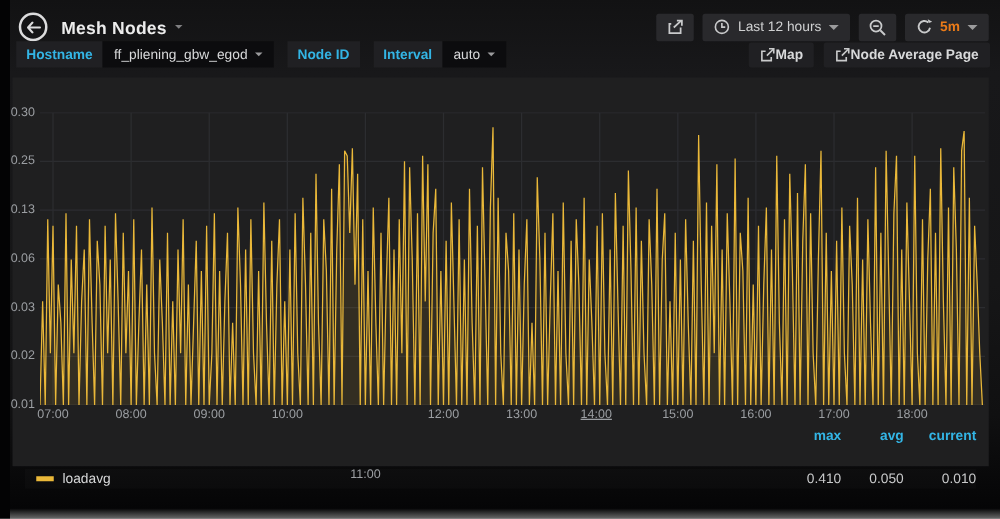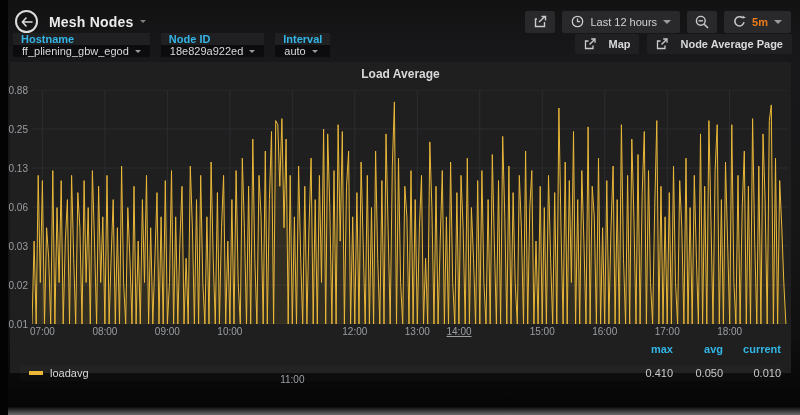--- a/index.html
+++ b/index.html
@@ -20,42 +20,42 @@
   .caret.sm{border-left-width:3px;border-right-width:3px;border-top-width:3px;}
   .title-caret{margin-left:7px;opacity:.8;}
   .tb-spacer{flex:1;}
   .nav-btn{background:#29292c;border-radius:2px;height:22px;display:flex;align-items:center;gap:6px;padding:0 9px;margin-left:7px;font-size:11px;color:#d0d1d2;cursor:pointer;}
   .nav-btn.icon-only{padding:0 8px;}
   .orange{color:#eb7b18;font-weight:bold;}
   svg.ic{display:block;}
 
   
   .submenu{position:absolute;left:8px;top:33px;right:8px;height:21px;display:flex;align-items:center;padding-left:5px;}
-  .var-group{display:flex;height:21px;margin-right:11px;flex-direction:column;}
+  .var-group{display:flex;height:21px;margin-right:11px;}
   .var-label{background:#202023;color:#33b5e5;font-size:11px;font-weight:bold;padding:0 8px;display:flex;align-items:center;}
   .var-value{background:#0c0c0e;color:#d8d9da;font-size:11px;padding:0 9px;display:flex;align-items:center;gap:6px;cursor:pointer;white-space:nowrap;}
   .sm-spacer{flex:1;}
-  .link-btn{background:#202023;border-radius:2px;height:20px;padding:0 9px;font-size:11px;font-weight:bold;color:#d8d9da;display:flex;align-items:center;gap:12px;margin-left:8px;cursor:pointer;white-space:nowrap;}
+  .link-btn{background:#202023;border-radius:2px;height:20px;padding:0 9px;font-size:11px;font-weight:bold;color:#d8d9da;display:flex;align-items:center;gap:0;margin-left:8px;cursor:pointer;white-space:nowrap;}
 
   
   .panel{position:absolute;left:10px;top:62px;width:781px;height:311px;background:#1f1f20;}
   .panel-title{height:24px;display:flex;align-items:center;justify-content:center;font-size:12px;font-weight:bold;color:#d8d9da;cursor:pointer;}
   .plot{position:absolute;left:22px;top:28px;width:756px;height:234px;cursor:crosshair;}
   .y-labels{position:absolute;left:0;top:28px;width:19px;height:234px;}
   .y-labels div{position:absolute;right:1px;transform:translateY(-50%);font-size:10px;color:#9b9ea2;}
   .x-labels{position:absolute;left:22px;top:264px;width:756px;height:13px;}
   .x-labels div{position:absolute;top:0;transform:translateX(-50%);font-size:10px;color:#9b9ea2;white-space:nowrap;}
 
   
   .legend{position:absolute;left:10px;right:10px;top:280px;}
   .legend-headers{display:flex;justify-content:flex-end;align-items:center;height:13px;}
   .lg-col{width:50px;text-align:right;font-size:11px;}
   .lg-col.wide{width:58px;}
   .legend-headers .lg-col{color:#33b5e5;font-weight:bold;cursor:pointer;}
-  .legend-row{display:flex;align-items:center;height:16px;margin-top:10px;background:rgba(255,255,255,0.02);}
+  .legend-row{display:flex;align-items:center;height:16px;margin-top:20px;background:rgba(255,255,255,0.02);}
   .legend-dash{width:14px;height:4px;background:#eab839;margin:0 7px 0 9px;cursor:pointer;}
   .legend-name{font-size:11px;color:#d8d9da;cursor:pointer;}
   .legend-row .lg-spacer{flex:1;}
   .legend-row .lg-col{color:#c9cacb;}
 </style>
 </head>
 <body>
 
 <div class="left-strip"></div>
 
@@ -118,24 +118,20 @@
 <div class="submenu">
   <div class="var-group">
     <div class="var-label">Hostname</div>
     <div class="var-value">
       <span>ff_pliening_gbw_egod</span>
       <span class="caret sm"></span>
     </div>
   </div>
   <div class="var-group">
     <div class="var-label">Node ID</div>
-    <div class="var-value">
-      <span>18e829a922ed</span>
-      <span class="caret sm"></span>
-    </div>
   </div>
   <div class="var-group">
     <div class="var-label">Interval</div>
     <div class="var-value">
       <span>auto</span>
       <span class="caret sm"></span>
     </div>
   </div>
 
   <div class="sm-spacer"></div>
@@ -156,24 +152,23 @@
           <path d="M4.5 3 H1.5 V10.5 H9 V7.5" stroke="#c9cacb" stroke-width="1.3" fill="none"></path>
           <path d="M5.5 6.5 L10.8 1.2" stroke="#c9cacb" stroke-width="1.3" fill="none"></path>
           <path d="M7.2 1 H11 V4.8" stroke="#c9cacb" stroke-width="1.3" fill="none"></path>
         </svg>
     </span>
     <span>Node Average Page</span>
   </div>
 </div>
 
 <div class="panel">
-  <div class="panel-title">Load Average</div>
 
   <div class="y-labels" id="y-labels">
-      <div style="top: 0px;">0.88</div>
+      <div style="top: 0px;">0.30</div>
       <div style="top: 39px;">0.25</div>
       <div style="top: 78px;">0.13</div>
       <div style="top: 117px;">0.06</div>
       <div style="top: 156px;">0.03</div>
       <div style="top: 195px;">0.02</div>
       <div style="top: 234px;">0.01</div>
     </div>
 
   <div class="plot">
     <svg id="chart-svg" width="756" height="234" viewBox="0 0 756 234" preserveAspectRatio="none">
@@ -202,21 +197,21 @@
   </div>
 
   <div class="x-labels" id="x-labels">
       <div style="left: 10.4132px;">07:00</div>
       <div style="left: 72.8926px;">08:00</div>
       <div style="left: 135.372px;">09:00</div>
       <div style="left: 197.851px;">10:00</div>
       <div style="left: 260.331px; margin-top: 48px;">11:00</div>
       <div style="left: 322.81px;">12:00</div>
       <div style="left: 385.289px;">13:00</div>
-      <div style="left: 427px; text-decoration: underline;">14:00</div>
+      <div style="left: 445px; text-decoration: underline;">14:00</div>
       <div style="left: 510.248px;">15:00</div>
       <div style="left: 572.727px;">16:00</div>
       <div style="left: 635.207px;">17:00</div>
       <div style="left: 697.686px;">18:00</div>
     </div>
 
   <div class="legend">
     <div class="legend-headers">
       <span class="lg-col">max</span>
       <span class="lg-col">avg</span>

